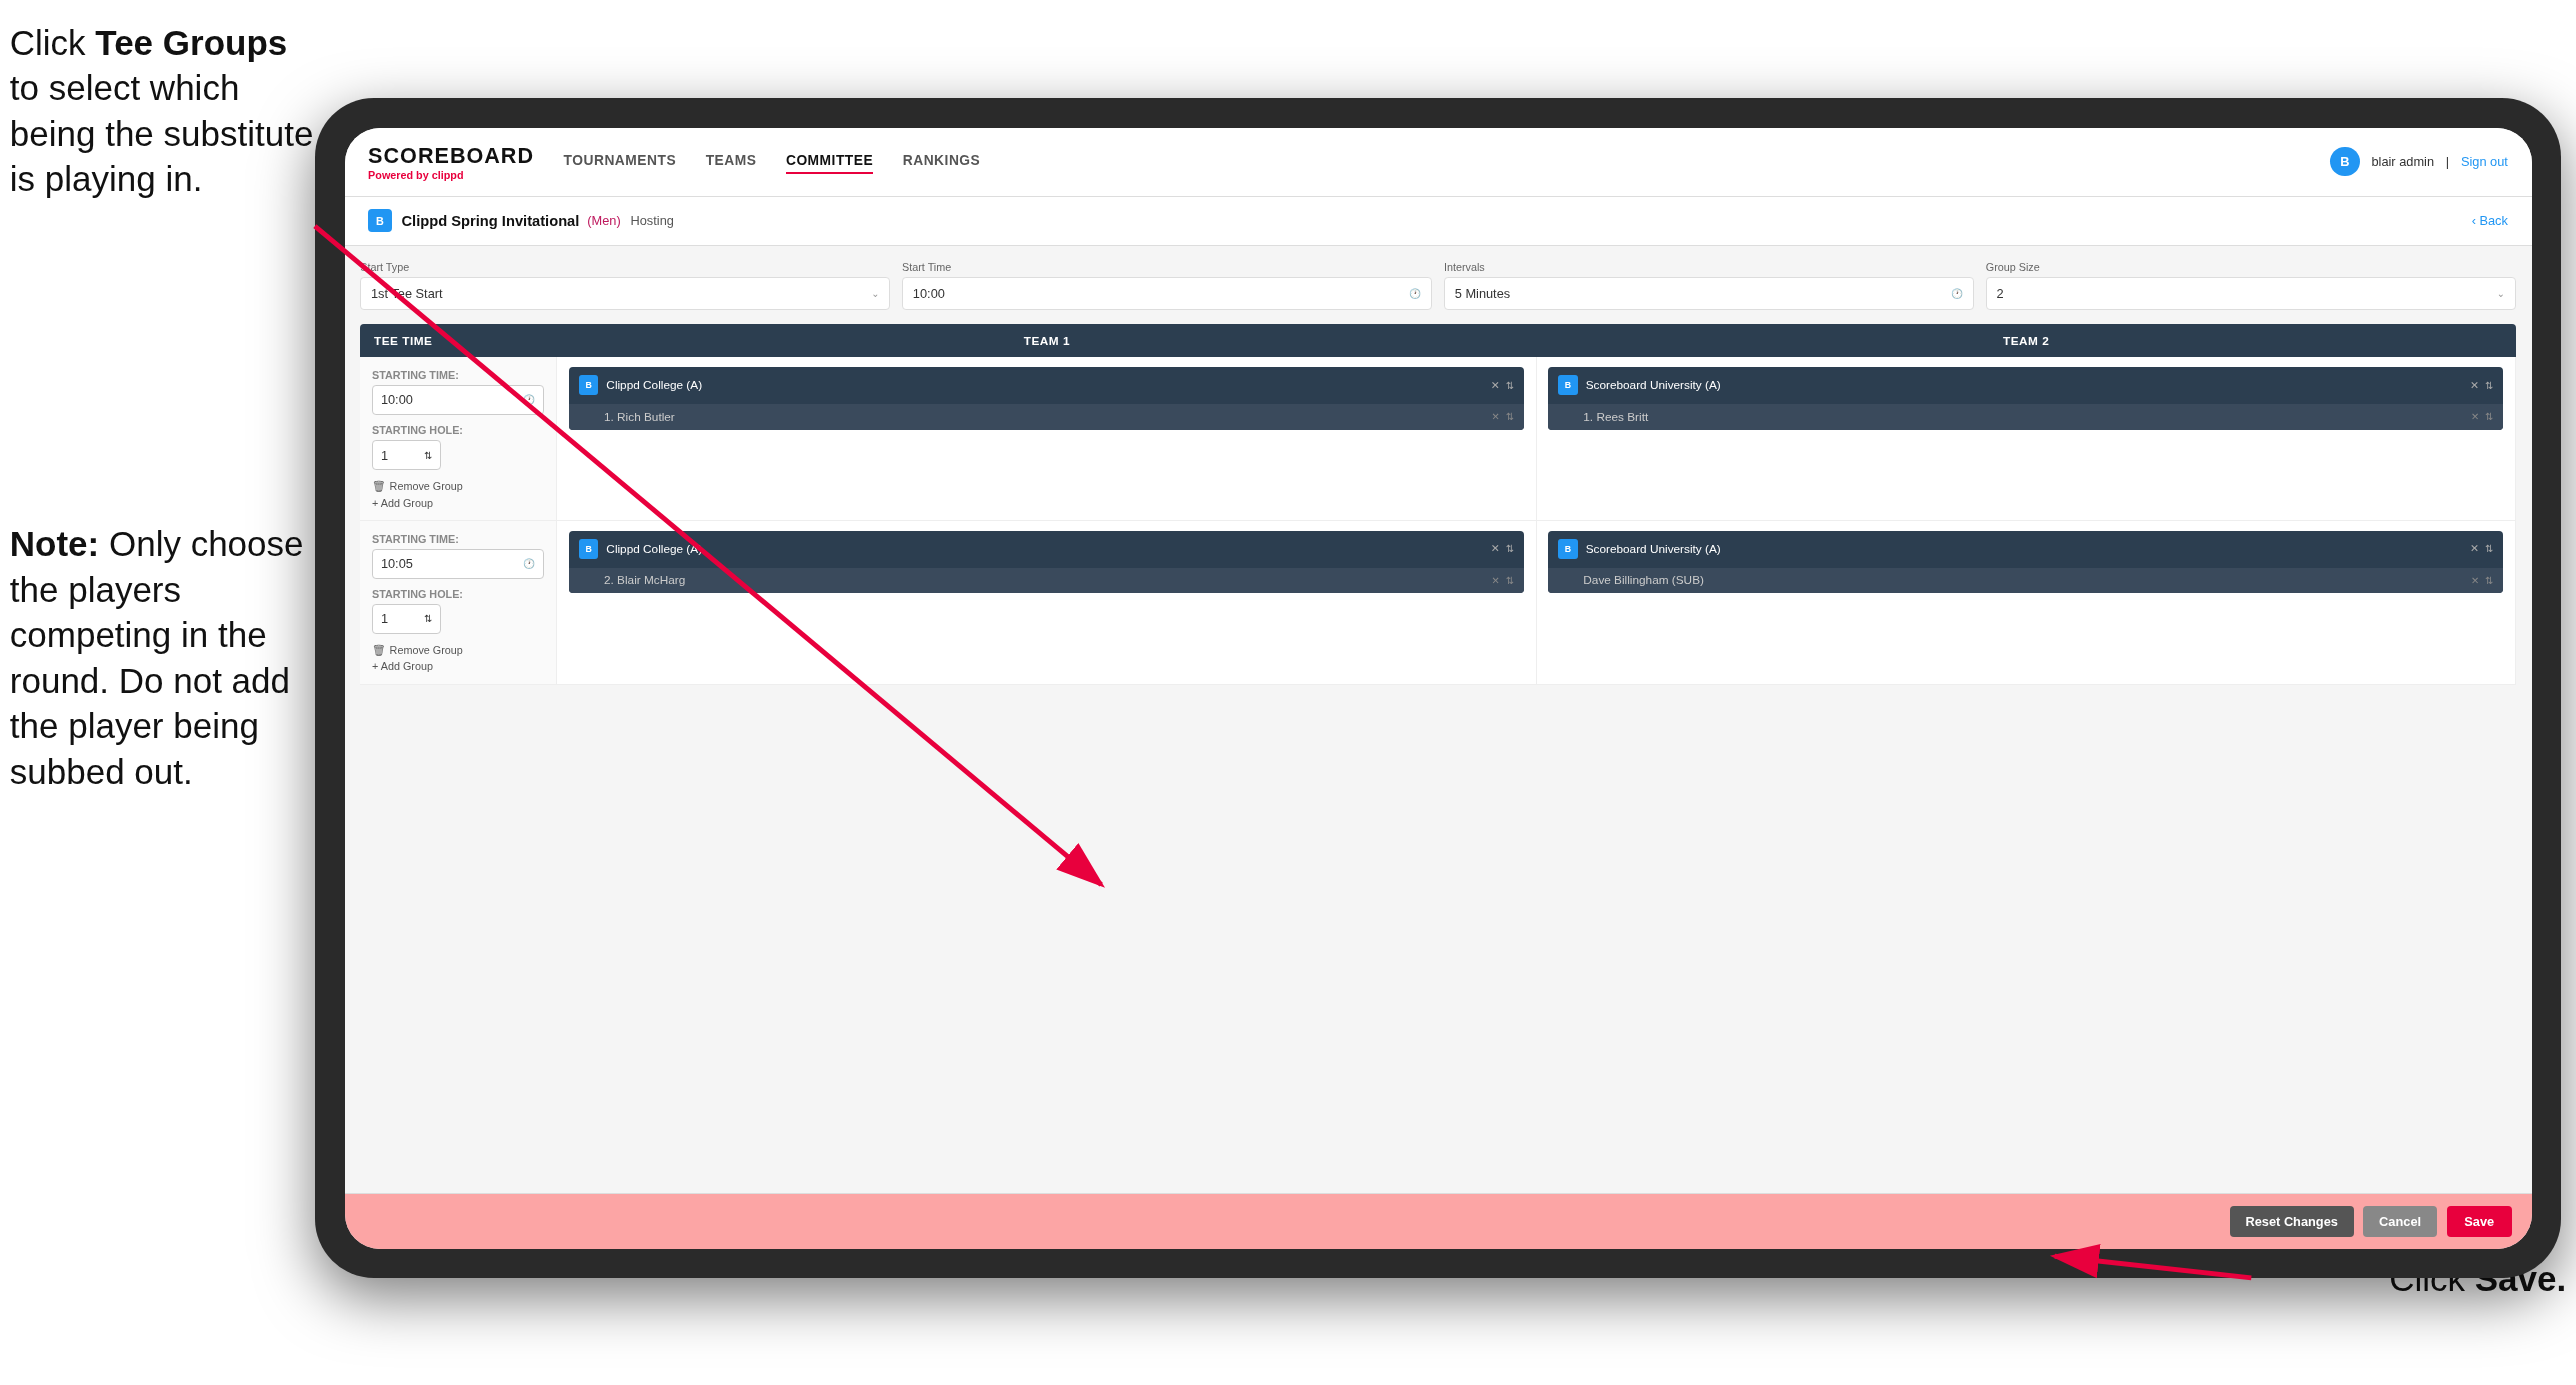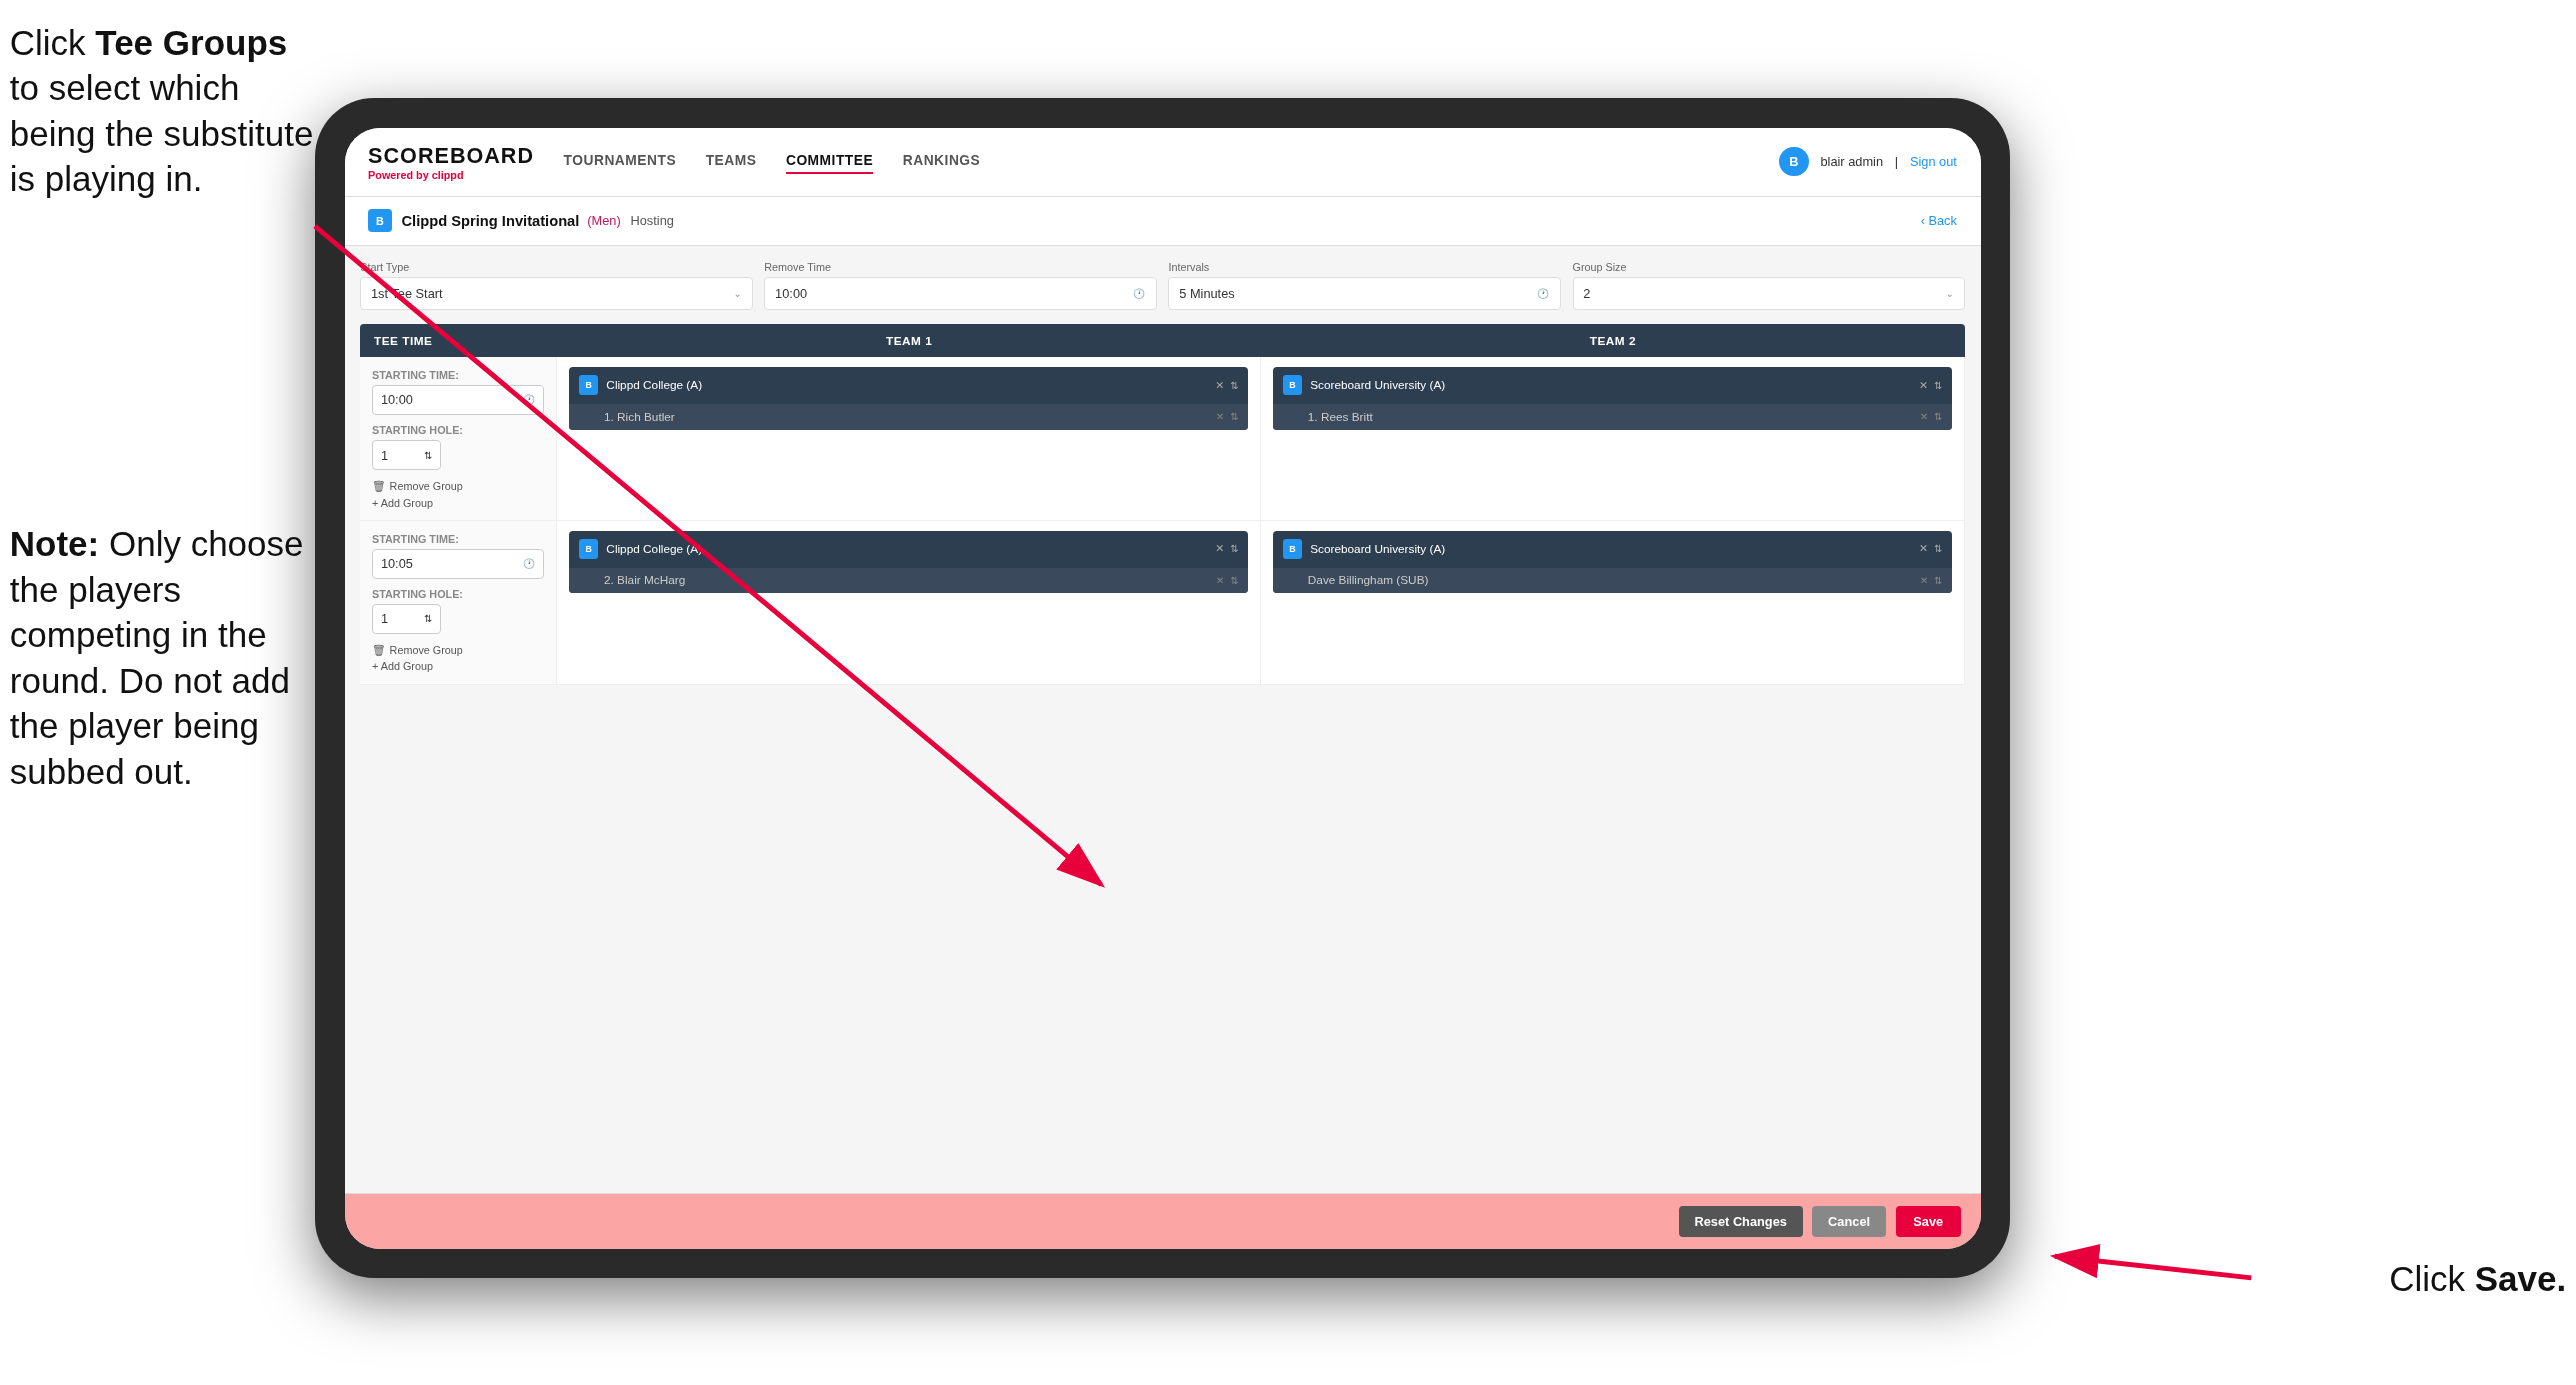--- a/index.html
+++ b/index.html
@@ -45,21 +45,21 @@
       color: #111;
       margin-left: 16px;
     }
     .click-save-text b { font-weight: 700; }
 
     
     .tablet {
       position: absolute;
       top: 98px;
       left: 315px;
-      width: 1695px;
+      width: 2246px;
       height: 1180px;
       background: #2a2a2a;
       border-radius: 59px;
       padding: 29.5px;
       box-shadow: 0 19.7px 59px rgba(0,0,0,0.5);
     }
 
     .tablet-screen {
       width: 100%;
       height: 100%;
@@ -487,21 +487,21 @@
 
       <div class="settings-row">
         <div class="settings-field">
           <div class="settings-label">Start Type</div>
           <div class="settings-input">
             <span>1st Tee Start</span>
             <span class="chevron">⌄</span>
           </div>
         </div>
         <div class="settings-field">
-          <div class="settings-label">Remove Time</div>
+          <div class="settings-label">Start Time</div>
           <div class="settings-input">
             <span>10:00</span>
             <span class="chevron">🕐</span>
           </div>
         </div>
         <div class="settings-field">
           <div class="settings-label">Intervals</div>
           <div class="settings-input">
             <span>5 Minutes</span>
             <span class="chevron">🕐</span>

